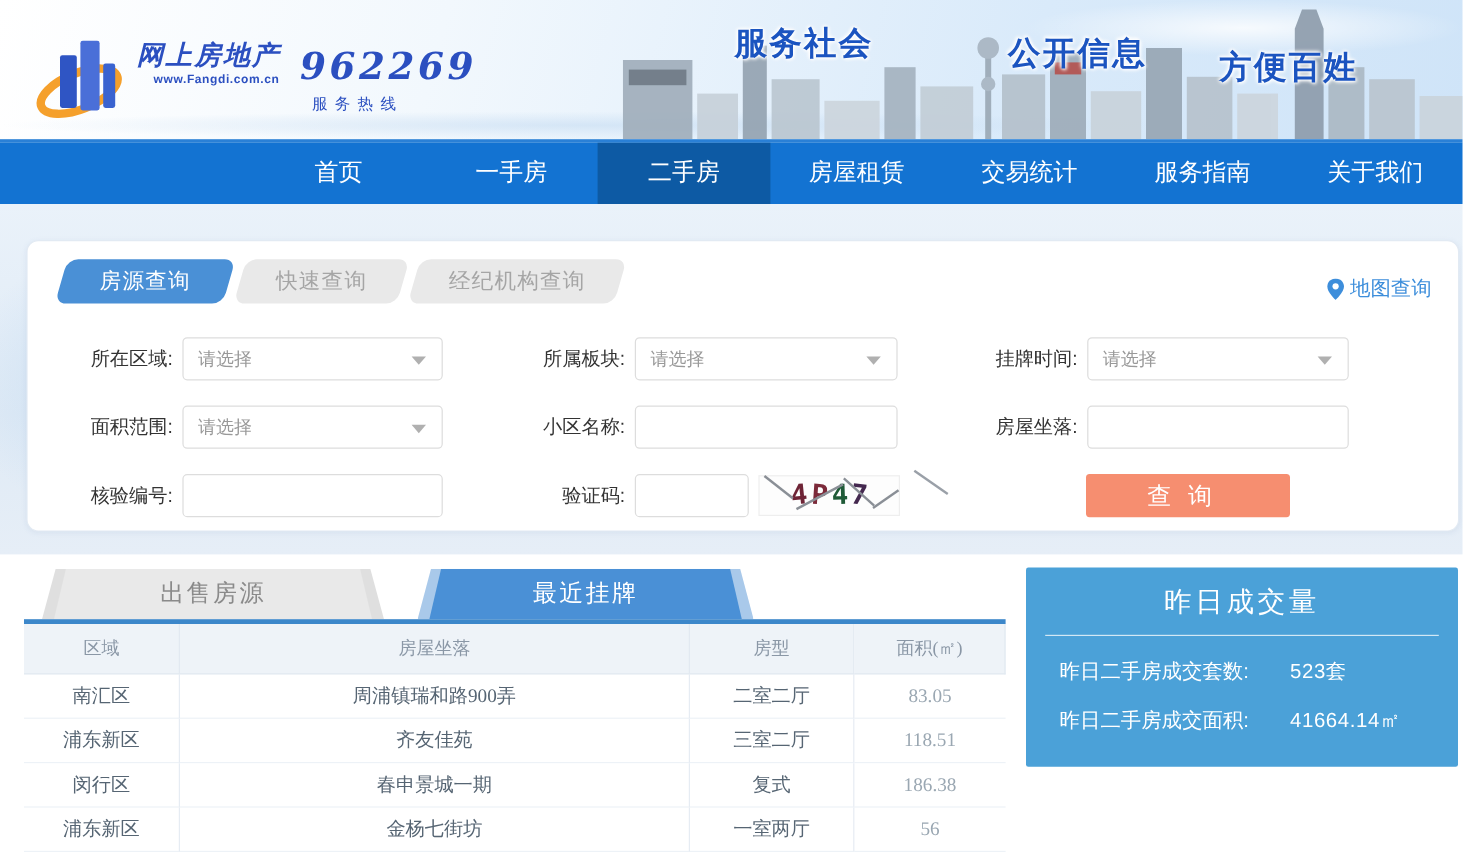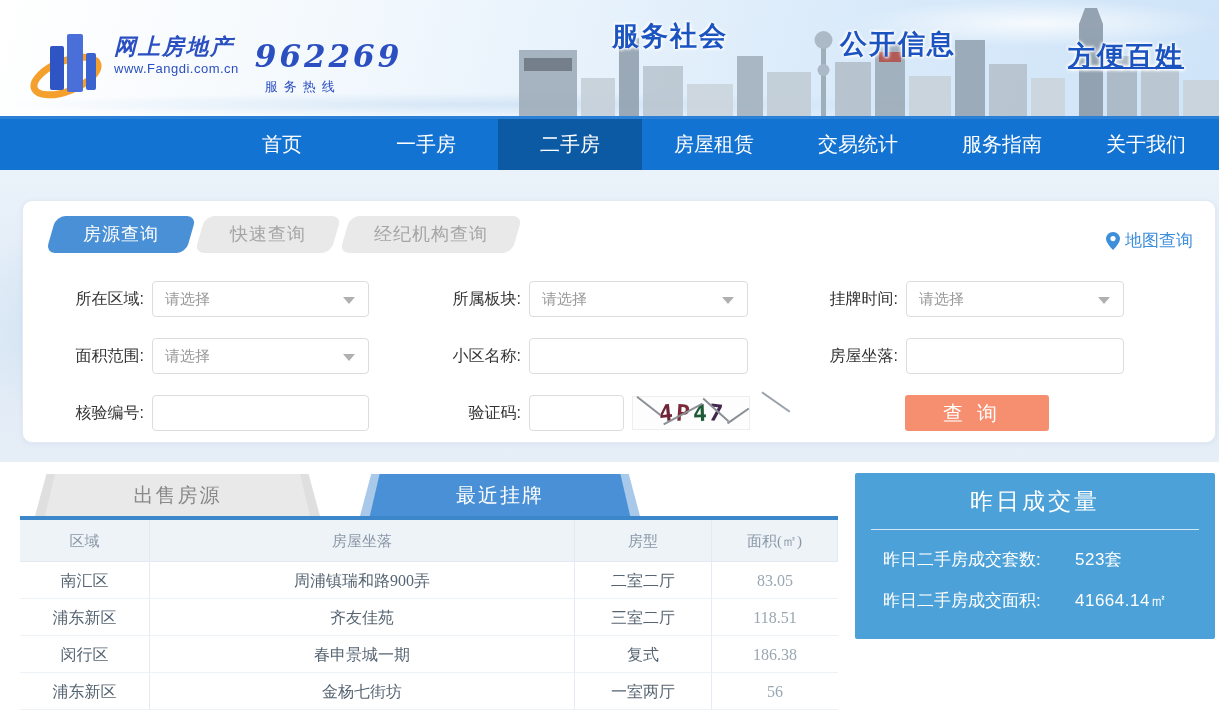--- a/index.html
+++ b/index.html
@@ -14,31 +14,31 @@
       radial-gradient(closest-side at 85% 20%, rgba(255,255,255,.8), rgba(255,255,255,0)),
       radial-gradient(closest-side at 40% 90%, rgba(190,215,240,.5), rgba(190,215,240,0)); }
   .skyline { position:absolute; right:0; bottom:0; width:700px; height:116px; opacity:.9; }
   .header-divider { position:absolute; left:0; top:116px; width:1219px; height:3px; background:#2a80d6; }
 
   .logo-wrap { position:absolute; left:30px; top:26px; display:flex; cursor:pointer; }
   .logo-icon { position:relative; width:78px; height:80px; }
   .logo-text { margin-left:6px; padding-top:8px; }
   .site-name { font-family:"DejaVu Serif","Liberation Serif",serif; font-style:italic; font-weight:bold;
     font-size:22px; color:#2b4fc0; letter-spacing:2px; line-height:1.1; }
-  .site-url { font-size:13px; font-weight:normal; color:#2b4fc0; margin-top:3px; letter-spacing:.5px; }
+  .site-url { font-size:10px; font-weight:bold; color:#2b4fc0; margin-top:3px; margin-left:14px; letter-spacing:.5px; }
   .hotline { margin-left:16px; padding-top:12px; }
   .hotline-number { font-family:"DejaVu Serif","Liberation Serif",serif; font-style:italic; font-weight:bold;
     font-size:31px; color:#2b4fc0; letter-spacing:3px; }
   .hotline-label { font-size:13px; color:#2b4fc0; letter-spacing:6px; margin-top:4px; margin-left:10px; }
 
   .slogan { position:absolute; font-size:27px; font-weight:bold; color:#1b54c0; letter-spacing:2px;
     text-shadow:0 0 2px #fff,0 0 4px #fff,1px 1px 3px #fff,-1px -1px 3px #fff; }
   .slogan-1 { left:612px; top:18px; }
   .slogan-2 { left:840px; top:26px; }
-  .slogan-3 { left:1068px; top:38px;text-decoration:underline; }
+  .slogan-3 { left:1016px; top:38px; }
 
   
   .nav { position:absolute; left:0; top:119px; width:1219px; height:51px; background:#1373d2; }
   .nav-list { position:absolute; left:210px; top:0; display:flex; height:51px; }
   .nav-item { width:144px; height:51px; line-height:51px; text-align:center; color:#fff; font-size:20px; cursor:pointer; }
   .nav-item.active { background:#0d5aa4; }
 
   
   .search-section { position:absolute; left:0; top:170px; width:1219px; height:292px;
     background:linear-gradient(180deg,#eaf2fa 0%,#dfeaf5 60%,#e6eef7 100%); }
@@ -78,35 +78,35 @@
   .captcha-box .ch:nth-child(2){ transform:rotate(4deg); }
   .captcha-box .ch:nth-child(3){ transform:rotate(-2deg); }
   .captcha-box .ch:nth-child(4){ transform:rotate(7deg); }
   .noise { position:absolute; height:1.5px; background:#8a8f96; }
   .n1 { left:1px; top:8px; width:30px; transform:rotate(38deg); }
   .n2 { left:28px; top:16px; width:44px; transform:rotate(-28deg); }
   .n3 { left:66px; top:12px; width:34px; transform:rotate(42deg); }
   .n4 { left:92px; top:18px; width:26px; transform:rotate(-35deg); }
   .stray-line { position:absolute; left:736px; top:200px; width:34px; height:1.5px; background:#9aa0a8; transform:rotate(35deg); }
 
-  .submit-btn { position:absolute; left:882px; top:194px; width:144px; height:36px; background:#f68e70;
+  .submit-btn { position:absolute; left:882px; top:194px; width:170px; height:36px; background:#f68e70;
     border:none; border-radius:3px; color:#fff; font-size:20px; letter-spacing:14px; padding-left:0;
     cursor:pointer; font-family:inherit; }
 
   
   .listings { position:absolute; left:20px; top:470px; width:818px; height:250px;font-family:Liberation Serif, serif; }
   .l-tab { position:absolute; top:4px; height:42px; cursor:pointer; }
   .l-tab .shape-outer { position:absolute; inset:0; clip-path:polygon(4% 0,96% 0,100% 100%,0 100%); }
   .l-tab .shape-inner { position:absolute; inset:0; clip-path:polygon(7% 0,93% 0,96.5% 100%,3.5% 100%); }
   .l-tab .lbl { position:relative; display:block; line-height:42px; text-align:center; font-size:20px; letter-spacing:2px; }
   .l-tab-sell { left:15px; width:285px; }
   .l-tab-sell .shape-outer { background:#dfdfdf; }
   .l-tab-sell .shape-inner { background:#e9e9e9; }
   .l-tab-sell .lbl { color:#8a8a8a; }
-  .l-tab-recent { left:340px; width:280px; }
+  .l-tab-recent { left:328px; width:280px; }
   .l-tab-recent .shape-outer { background:#a9c9ea; }
   .l-tab-recent .shape-inner { background:#4a90d6; }
   .l-tab-recent .lbl { color:#fff; }
   .l-underline { position:absolute; left:0; top:46px; width:818px; height:4px; background:#3c87ca; }
 
   .table { position:absolute; left:0; top:50px; width:818px; }
   .t-row { display:grid; grid-template-columns:130px 425px 137px 126px; }
   .t-cell { height:37px; line-height:38px; text-align:center; font-size:16px; color:#566573;
     border-right:1px solid #e6ecf3; border-bottom:1px solid #edf2f7; overflow:hidden; white-space:nowrap; }
   .t-cell:last-child { border-right:none; }

